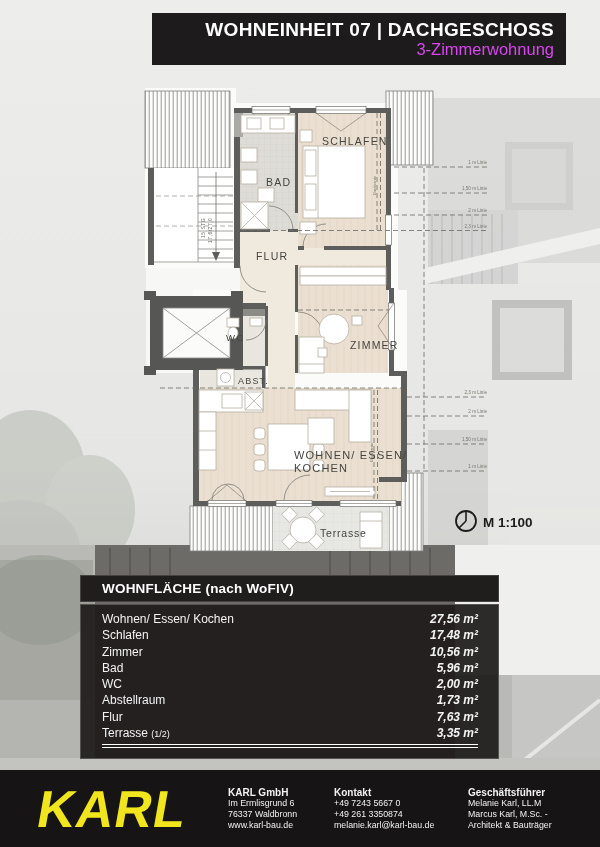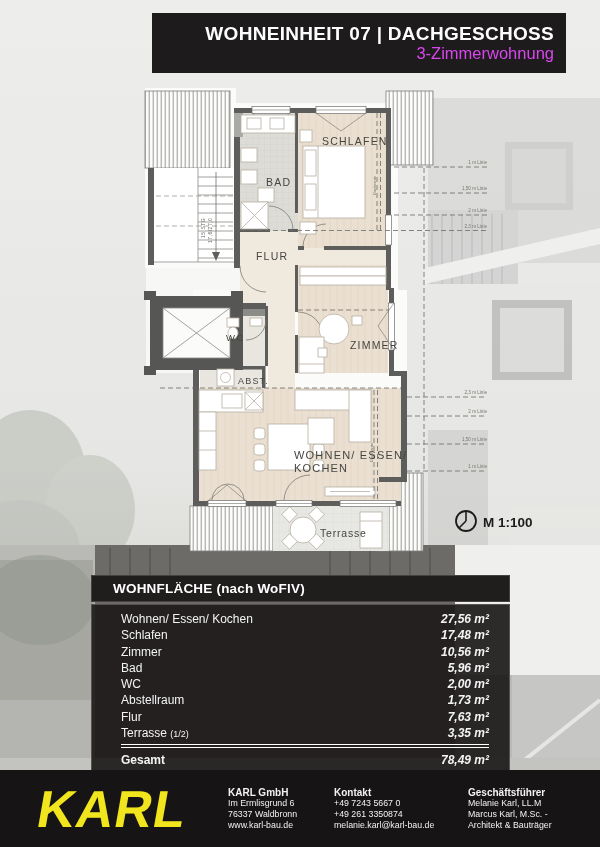--- a/index.html
+++ b/index.html
@@ -5,39 +5,39 @@
   html,body{margin:0;padding:0;}
   body{
     width:600px;height:847px;position:relative;overflow:hidden;
     font-family:"Liberation Sans","DejaVu Sans",sans-serif;
     background:#e8e8e6;
   }
   
   .bg{position:absolute;inset:0;z-index:0;}
   
   .header-bar{
-    position:absolute;left:152px;top:13px;width:414px;height:60px;
+    position:absolute;left:152px;top:13px;width:414px;height:52px;
     background:#1d1b1b;z-index:5;display:flex;flex-direction:column;
     justify-content:center;align-items:flex-end;padding-right:12px;box-sizing:border-box;
   }
   .header-title{color:#fdfdfd;font-size:19px;font-weight:bold;letter-spacing:.3px;line-height:21px;white-space:nowrap;}
   .header-sub{color:#d946ef;font-size:16.5px;font-weight:normal;line-height:19px;white-space:nowrap;}
   
   .plan-svg{position:absolute;left:0;top:0;z-index:2;}
   
-  .table-wrap{position:absolute;left:91px;top:575px;width:419px;z-index:5;}
+  .table-wrap{position:absolute;left:80px;top:575px;width:419px;z-index:5;}
   .table-header{
     background:#201d1d;border:1px solid #454241;color:#fff;
     font-size:13.5px;font-weight:bold;letter-spacing:.2px;
     padding:5px 0 5px 21px;height:15px;line-height:15px;
   }
   .table-body{
     margin-top:2px;background:rgba(30,27,27,0.93);
     border:1px solid #555251;color:#f3f3f3;
-    padding:6px 20px 7px 29px;
+    padding:6px 20px 7px 21px;
   }
   .trow{display:flex;justify-content:space-between;align-items:baseline;height:16.3px;line-height:16.3px;font-size:12px;}
   .trow .val{font-weight:bold;font-style:italic;}
   .suffix{font-size:9px;margin-top:21px;}
   .tsep{height:2px;border-top:1.5px solid #fff;border-bottom:1.5px solid #fff;margin:3px 0 3px 0;}
   .trow.total{font-weight:bold;height:18px;line-height:18px;}
   
   .footer{
     position:absolute;left:0;top:770px;width:600px;height:77px;background:#161414;
     z-index:5;display:flex;align-items:center;box-sizing:border-box;
@@ -416,24 +416,20 @@
     </div>
     <div class="trow">
       <span>Flur</span>
       <span class="val">7,63 m²</span>
     </div>
     <div class="trow">
       <span><span>Terrasse</span> <span class="suffix">(1/2)</span></span>
       <span class="val">3,35 m²</span>
     </div>
     <div class="tsep"></div>
-    <div class="trow total">
-      <span>Gesamt</span>
-      <span class="val">78,49 m²</span>
-    </div>
   </div>
 </div>
 
 <div class="footer">
   <div class="logo">KARL</div>
   <div class="fcol fcol1">
     <div class="ft">KARL GmbH</div>
     <div>Im Ermlisgrund 6</div>
     <div>76337 Waldbronn</div>
     <div>www.karl-bau.de</div>

